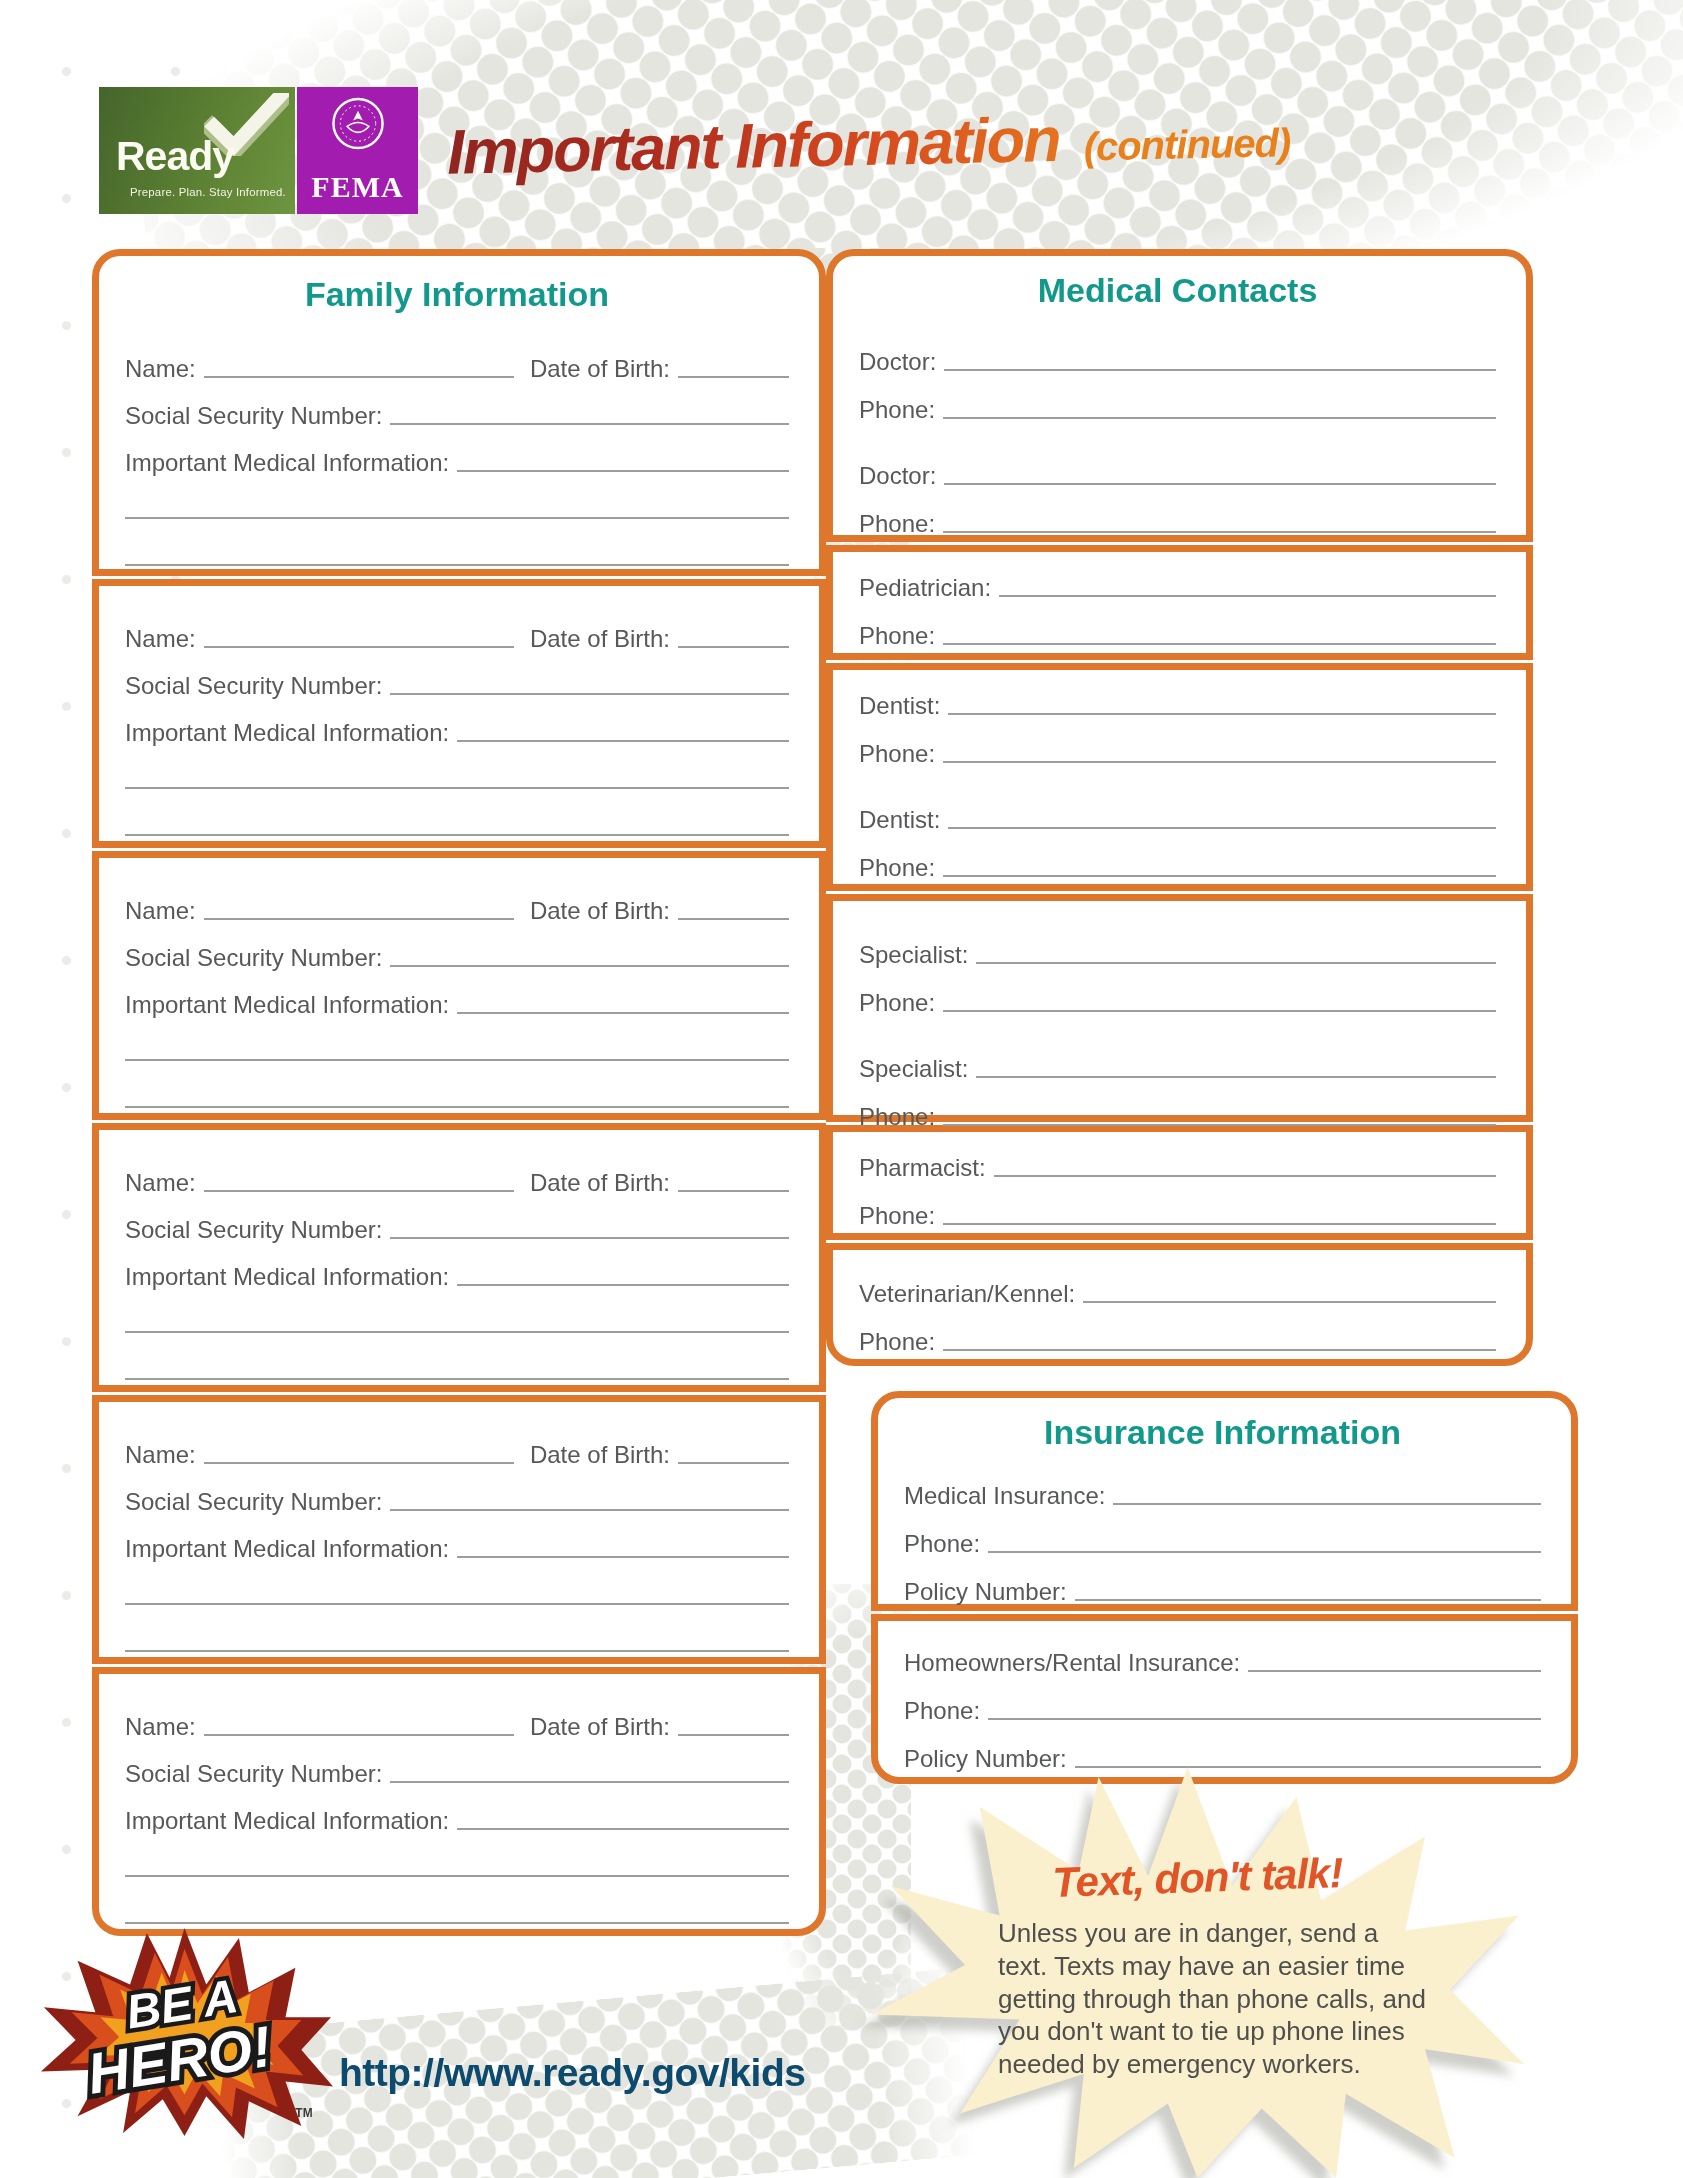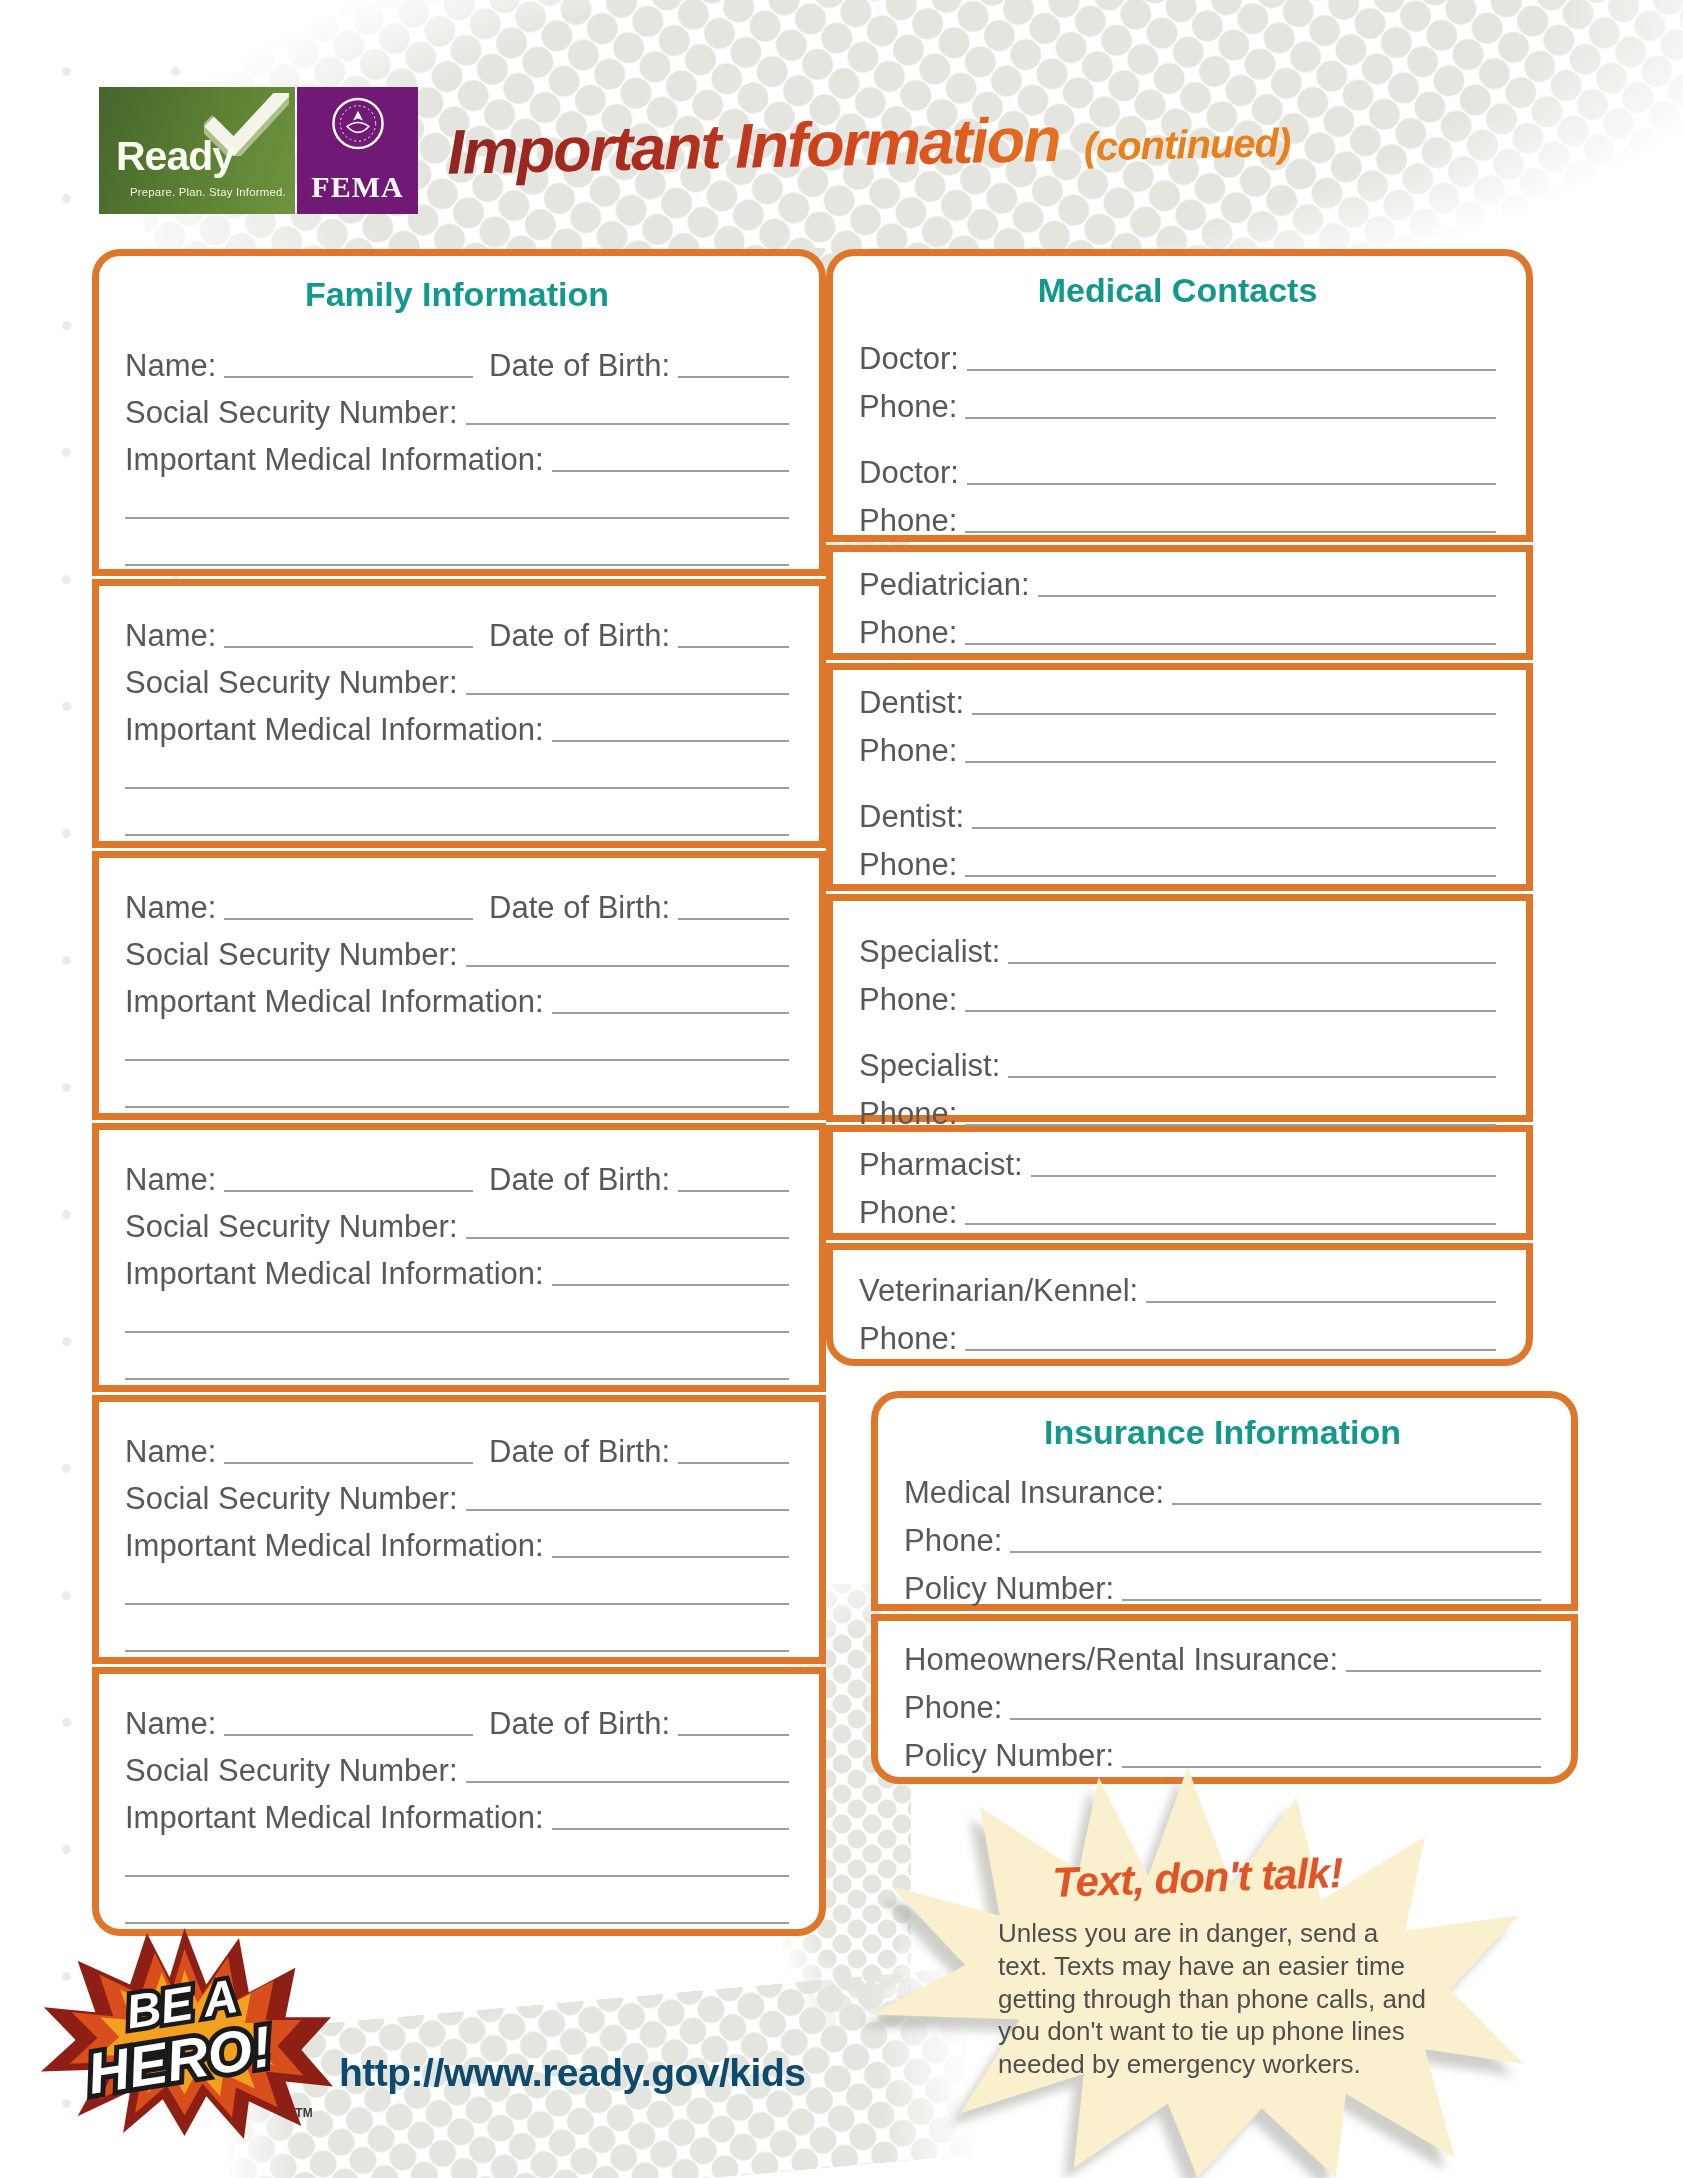--- a/index.html
+++ b/index.html
@@ -43,21 +43,21 @@
             mask-image:linear-gradient(to right,transparent 0,#000 10% 88%,transparent);}
   .dots-sparse{left:0;top:0;width:257px;height:2178px;opacity:.55;
     background-image:radial-gradient(circle,#DADAD5 0 4px,transparent 5px);
     background-size:109px 127px;background-position:12px 8px;}
   
   .logo-ready{position:absolute;left:99px;top:87px;width:196px;height:127px;z-index:2;
     background:linear-gradient(110deg,#45652B 0%,#5C8133 55%,#6E9540 100%);}
   .logo-ready .brand{position:absolute;left:17px;top:46px;font-size:41px;font-weight:bold;color:#FBFBF2;letter-spacing:-1px;}
   .logo-ready .tag{position:absolute;left:31px;top:99px;font-size:11.4px;font-weight:normal;color:#F4F3E6;letter-spacing:0.2px;}
   .logo-ready svg{position:absolute;right:6px;top:6px;}
-  .logo-fema{position:absolute;left:297px;top:87px;width:121px;height:127px;background:#701a75;z-index:2;}
+  .logo-fema{position:absolute;left:297px;top:87px;width:121px;height:127px;background:#a21caf;z-index:2;}
   .logo-fema .seal{position:absolute;left:50%;top:8px;transform:translateX(-50%);}
   .logo-fema .brand{position:absolute;left:0;right:0;bottom:10px;text-align:center;
     font-family:"Liberation Serif","DejaVu Serif",serif;font-weight:bold;font-size:30px;color:#fff;letter-spacing:1px;}
   .title-wrap{position:absolute;left:447px;top:107px;z-index:2;display:flex;align-items:baseline;gap:24px;transform:rotate(-1.2deg);}
   .title-main{font-size:63px;font-weight:800;font-style:italic;letter-spacing:-2px;white-space:nowrap;
     background:linear-gradient(90deg,#8F2620 0%,#AE2D1F 35%,#D84B1E 70%,#E4731F 100%);
     -webkit-background-clip:text;background-clip:text;color:transparent;}
   .title-suffix{font-size:40px;font-weight:800;font-style:italic;color:#E8811C;letter-spacing:-1px;white-space:nowrap;}
   
   .col{position:absolute;z-index:2;}
@@ -66,21 +66,21 @@
   .col-insurance{left:871px;top:1391px;width:707px;}
   .card{box-sizing:border-box;border:7px solid var(--orange);background:#fff;
     padding:0 30px 0 26px;margin-top:3px;}
   .card:first-child{margin-top:0;}
   .rt{border-radius:28px 28px 0 0;}
   .rb{border-radius:0 0 28px 28px;}
   .heading{font-size:34px;font-weight:bold;color:var(--teal);text-align:center;line-height:44px;}
   .frow,.mrow{display:flex;align-items:flex-end;}
   .frow{height:47px;}
   .mrow{height:48px;}
-  .lbl{font-size:31px;color:var(--label);white-space:nowrap;line-height:1;padding-bottom:6px;}
+  .lbl{font-size:24px;color:var(--label);white-space:nowrap;line-height:1;padding-bottom:6px;}
   .ul{flex:1;border-bottom:2px solid var(--line);margin-left:8px;margin-bottom:9px;}
   .ul-short{flex:0 0 111px;}
   .lbl2{margin-left:16px;}
   .gap18{height:18px;}
   
   .fam-first{height:327px;padding-top:16px;}
   .fam-first .heading{margin-bottom:24px;}
   .fam{height:269px;padding-top:24px;}
   
   .med-1{height:293px;padding-top:12px;}

